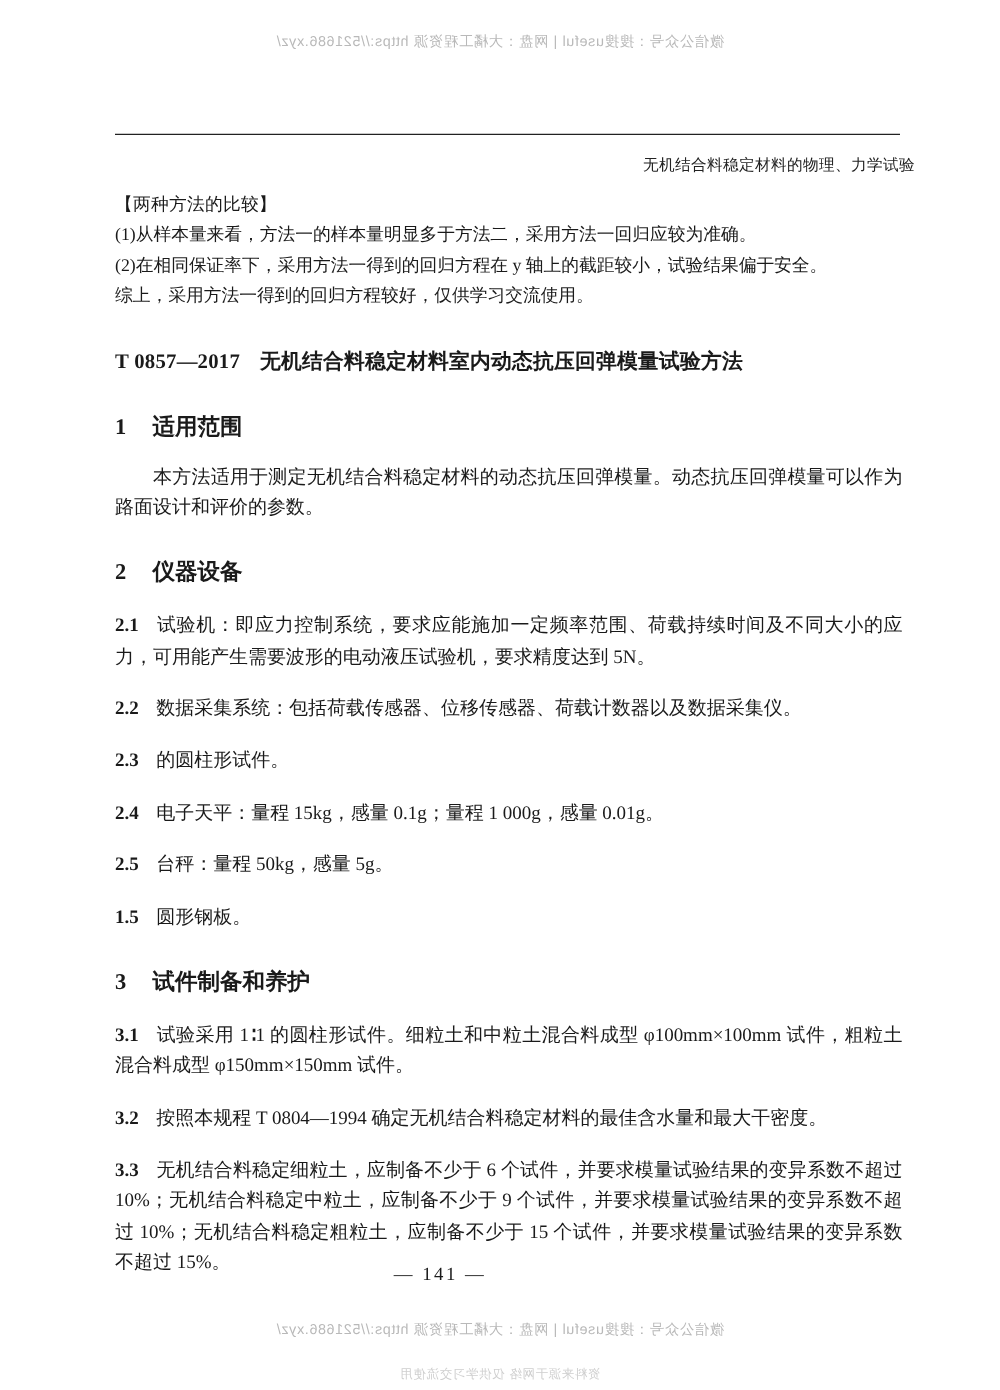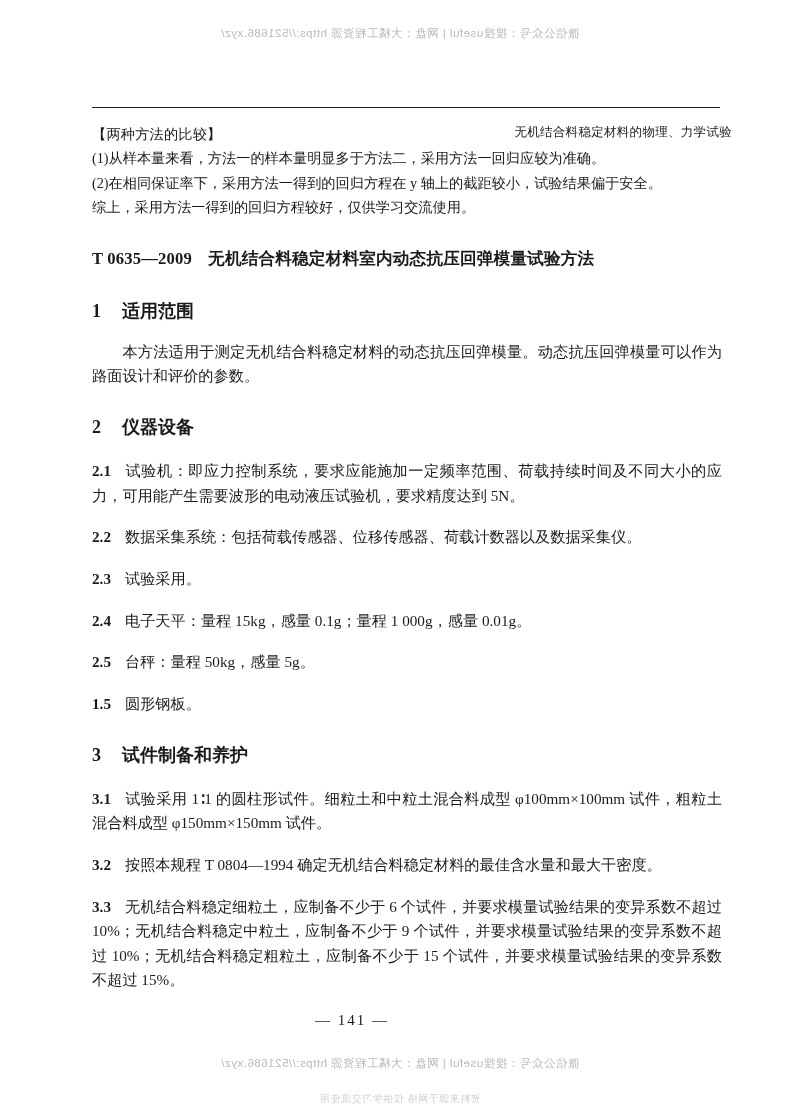--- a/index.html
+++ b/index.html
@@ -67,20 +67,21 @@
     top: 122px;
     left: 92px;
     width: 630px;
     font-size: 15.2px;
     line-height: 1.62;
   }
 
   .note-block {
     font-size: 14.2px;
     line-height: 1.72;
+    margin-top: 30px;
   }
   .note-title {
     letter-spacing: 0.2px;
   }
   .note-line {
     white-space: nowrap;
   }
 
   .std-title {
     margin-top: 26px;
@@ -145,39 +146,39 @@
   <div class="content">
 
     <div class="note-block">
       <div class="note-title">【两种方法的比较】</div>
       <div class="note-line">(1)从样本量来看，方法一的样本量明显多于方法二，采用方法一回归应较为准确。</div>
       <div class="note-line">(2)在相同保证率下，采用方法一得到的回归方程在 y 轴上的截距较小，试验结果偏于安全。</div>
       <div class="note-line">综上，采用方法一得到的回归方程较好，仅供学习交流使用。</div>
     </div>
 
     <div class="std-title">
-      <span class="num">T 0635—2009</span><span>无机结合料稳定材料室内动态抗压回弹模量试验方法</span>
+      <span class="num">T 0857—2017</span><span>无机结合料稳定材料室内动态抗压回弹模量试验方法</span>
     </div>
 
     <div class="sec-head">
       <span class="num">1</span><span>适用范围</span>
     </div>
     <div class="para first-indent">本方法适用于测定无机结合料稳定材料的动态抗压回弹模量。动态抗压回弹模量可以作为路面设计和评价的参数。</div>
 
     <div class="sec-head">
       <span class="num">2</span><span>仪器设备</span>
     </div>
     <div class="sub">
       <span class="num">2.1</span><span>试验机：即应力控制系统，要求应能施加一定频率范围、荷载持续时间及不同大小的应力，可用能产生需要波形的电动液压试验机，要求精度达到 5N。</span>
     </div>
     <div class="sub">
       <span class="num">2.2</span><span>数据采集系统：包括荷载传感器、位移传感器、荷载计数器以及数据采集仪。</span>
     </div>
     <div class="sub">
-      <span class="num">2.3</span><span>试验采用。</span>
+      <span class="num">2.3</span><span>的圆柱形试件。</span>
     </div>
     <div class="sub">
       <span class="num">2.4</span><span>电子天平：量程 15kg，感量 0.1g；量程 1 000g，感量 0.01g。</span>
     </div>
     <div class="sub">
       <span class="num">2.5</span><span>台秤：量程 50kg，感量 5g。</span>
     </div>
     <div class="sub">
       <span class="num">1.5</span><span>圆形钢板。</span>
     </div>

